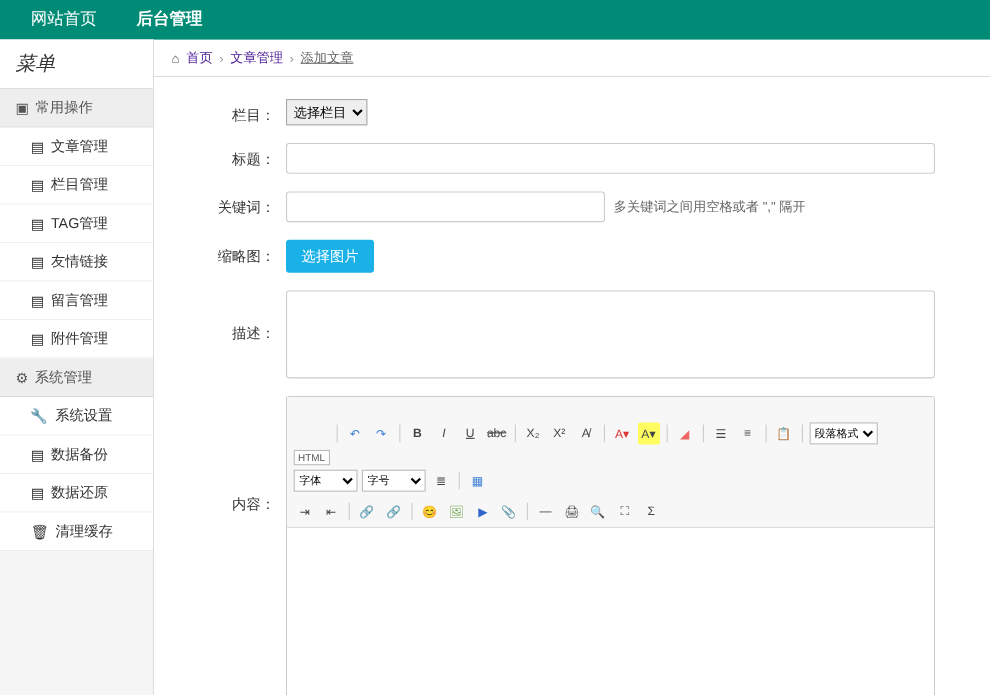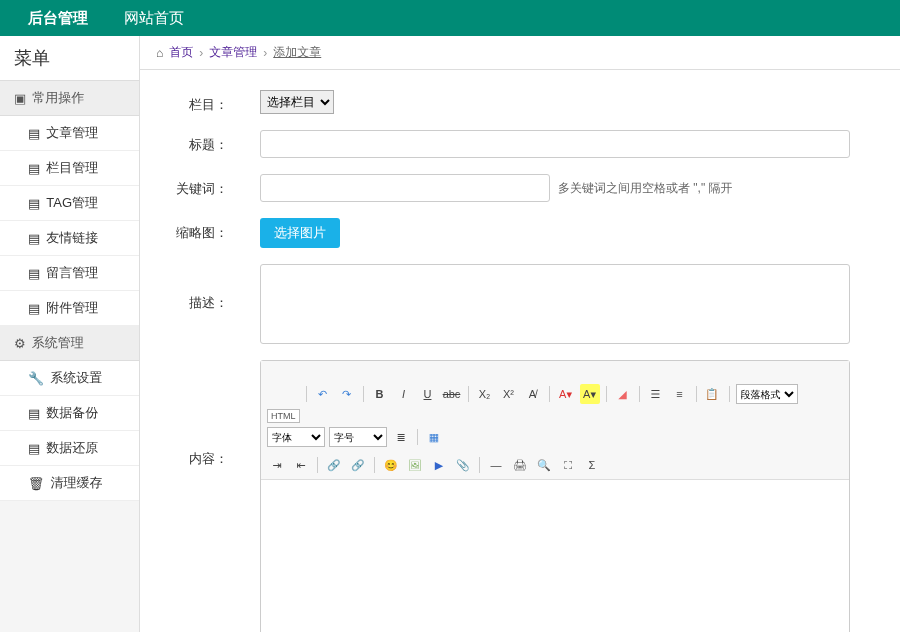--- a/index.html
+++ b/index.html
@@ -5,33 +5,33 @@
     * { box-sizing: border-box; margin: 0; padding: 0; }
     body { font-family: "Microsoft YaHei", Arial, sans-serif; font-size: 13px; color: #333; background: #fff; }
     
     .topbar { background: #008B76; height: 36px; display: flex; align-items: center; padding: 0 10px; }
     .topbar-item { color: #fff; padding: 0 18px; font-size: 15px; cursor: pointer; line-height: 36px; }
     .topbar-item.active { font-weight: bold; }
     
     .container { display: flex; }
     
     .sidebar { width: 140px; background: #f5f5f5; border-right: 1px solid #ddd; min-height: 596px; }
-    .sidebar-title { font-size: 18px; padding: 10px 14px; border-bottom: 1px solid #ddd; background: #fff; }
+    .sidebar-title { font-size: 18px; padding: 10px 14px; border-bottom: 1px solid #ddd; background: #fff; font-style: italic; }
     .sidebar-group { padding: 8px 14px; background: #eee; border-bottom: 1px solid #ddd; font-size: 13px; color: #555; display: flex; align-items: center; gap: 6px; cursor: pointer; }
     .sidebar-item { padding: 8px 14px 8px 28px; background: #fff; border-bottom: 1px solid #eee; font-size: 13px; color: #333; display: flex; align-items: center; gap: 6px; cursor: pointer; }
     
     .main { flex: 1; }
     .breadcrumb { padding: 8px 16px; border-bottom: 1px solid #ddd; display: flex; align-items: center; gap: 6px; font-size: 12px; }
     .breadcrumb a { color: #4c1d95; text-decoration: none; }
     .breadcrumb-sep { color: #999; }
     .breadcrumb-current { color: #666; text-decoration: underline; }
     
     .form-area { padding: 20px 30px; }
     .form-row { display: flex; align-items: flex-start; margin-bottom: 16px; }
-    .form-label { width: 90px; text-align: right; padding-right: 32px; padding-top: 6px; color: #333; font-size: 13px; }
+    .form-label { width: 90px; text-align: right; padding-right: 10px; padding-top: 6px; color: #333; font-size: 13px; }
     .form-control { flex: 1; display: flex; align-items: center; gap: 8px; }
     .input-text { width: 590px; height: 28px; border: 1px solid #ccc; border-radius: 3px; padding: 0 6px; font-size: 13px; }
     .input-text.short { width: 290px; }
     .select { height: 24px; border: 1px solid #aaa; background: #efefef; font-size: 12px; padding: 0 2px; }
     .textarea { width: 590px; height: 80px; border: 1px solid #ccc; border-radius: 3px; padding: 6px; font-size: 13px; resize: none; }
     .help-text { color: #666; font-size: 12px; }
     
     .btn { display: inline-block; padding: 6px 14px; border-radius: 3px; border: none; font-size: 13px; cursor: pointer; }
     .btn-cyan { background: #1AB1E8; color: #fff; }
     .btn-primary { background: #1E5799; background: linear-gradient(#3d7fc6,#2c5da8); color: #fff; border: 1px solid #214f8f; }
@@ -44,22 +44,22 @@
     .tb-select { height: 20px; font-size: 10px; border: 1px solid #bbb; background: #fff; min-width: 58px; }
     .tb-html { border: 1px solid #bbb; background: #fff; font-size: 9px; padding: 1px 3px; color: #555; margin-top: 44px; }
     .editor-body { height: 170px; background: #fff; }
     
     .actions { padding-left: 104px; display: flex; gap: 10px; margin-top: 8px; }
   </style>
 </head>
 <body>
 
 <div class="topbar">
+  <div class="topbar-item">网站首页</div>
   <div class="topbar-item active">后台管理</div>
-  <div class="topbar-item">网站首页</div>
 </div>
 
 <div class="container">
   <div class="sidebar">
     <div class="sidebar-title">菜单</div>
 
     <div class="sidebar-group">
       <span>▣</span>
       <span>常用操作</span>
     </div>

